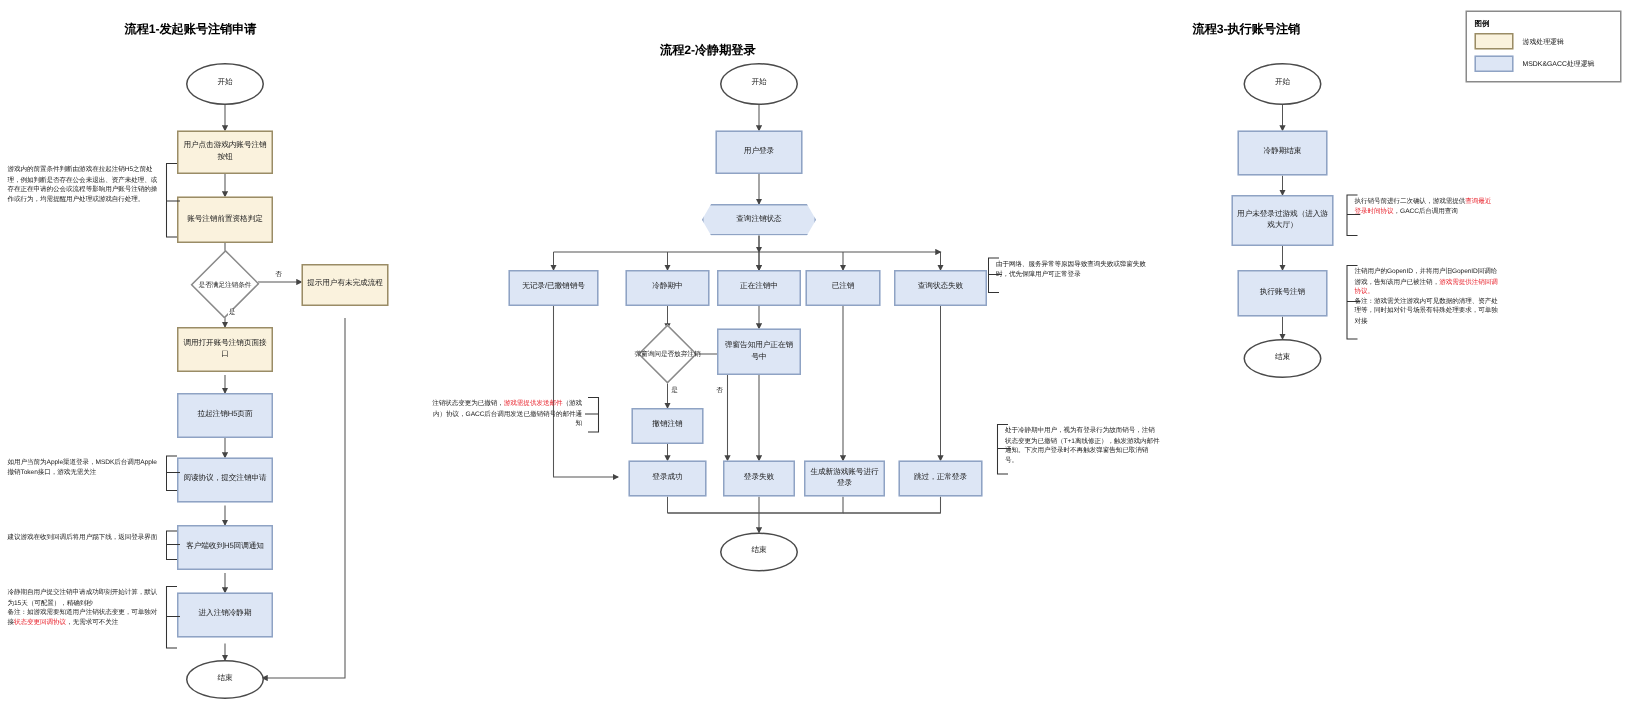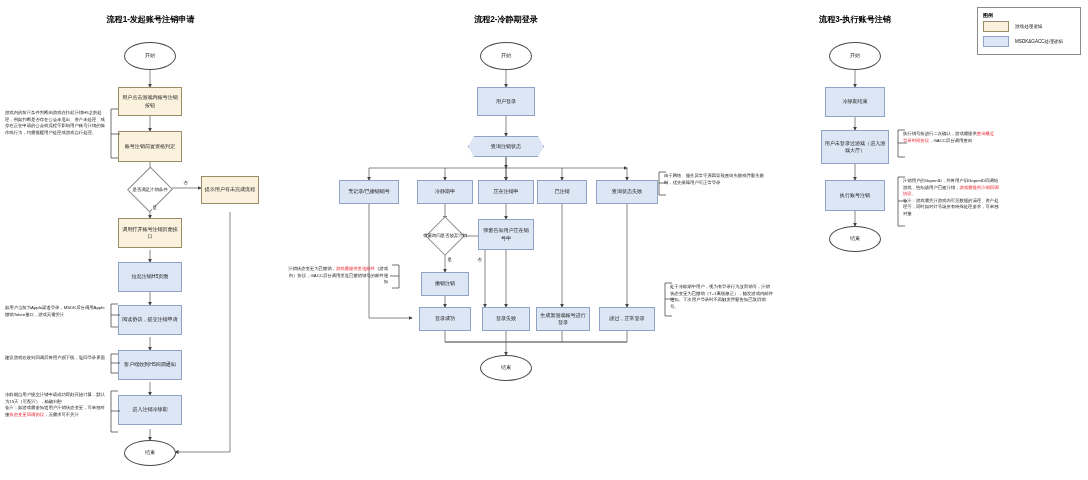--- a/index.html
+++ b/index.html
@@ -18,21 +18,21 @@
   svg.wires {
     position: absolute; left: 0; top: 0;
     width: 1088px; height: 480px;
     pointer-events: none;
   }
   .ttl {
     position: absolute;
     font-weight: bold;
     font-size: 8.2px;
     color: #000;
-    text-align: center;
+    text-align: left;
     letter-spacing: -0.1px;
     white-space: nowrap;
   }
   .node {
     position: absolute;
     display: flex;
     align-items: center;
     justify-content: center;
     text-align: center;
     font-size: 5.1px;
@@ -257,21 +257,21 @@
   <svg class="brkt" style="left:108px; top:353px; width:12px; height:22px;">
     <path d="M10,1 L3,1 L3,20 L10,20 M3,10 L12,10" stroke="#333" stroke-width="0.7" fill="none"></path>
   </svg>
 
   <div class="note" style="left:5px; top:392px; width:103px; white-space:pre-line;"><span>冷静期自用户提交注销申请成功即刻开始计算，默认为15天（可配置），精确到秒
 备注：如游戏需要知道用户注销状态变更，可单独对接<span class="hl">状态变更回调协议</span>，无需求可不关注</span></div>
   <svg class="brkt" style="left:108px; top:390px; width:12px; height:44px;">
     <path d="M10,1 L3,1 L3,42 L10,42 M3,21 L12,21" stroke="#333" stroke-width="0.7" fill="none"></path>
   </svg>
 
-  <div class="ttl" style="left:440px; top:14px; width:132px;">流程2-冷静期登录</div>
+  <div class="ttl" style="left:440px; top:28px; width:132px;">流程2-冷静期登录</div>
 
   <div class="node term" style="left:480px; top:42px; width:52px; height:28px;">开始</div>
 
   <div class="node box-sdk" style="left:477px; top:87px; width:58px; height:29px;">用户登录</div>
 
   <div class="node hexa" style="left:468px; top:136px; width:76px; height:21px;">查询注销状态</div>
 
   <div class="node box-sdk" style="left:339px; top:180px; width:60px; height:24px;">无记录/已撤销销号</div>
   <div class="node box-sdk" style="left:417px; top:180px; width:56px; height:24px;">冷静期中</div>
   <div class="node box-sdk" style="left:478px; top:180px; width:56px; height:24px;">正在注销中</div>

